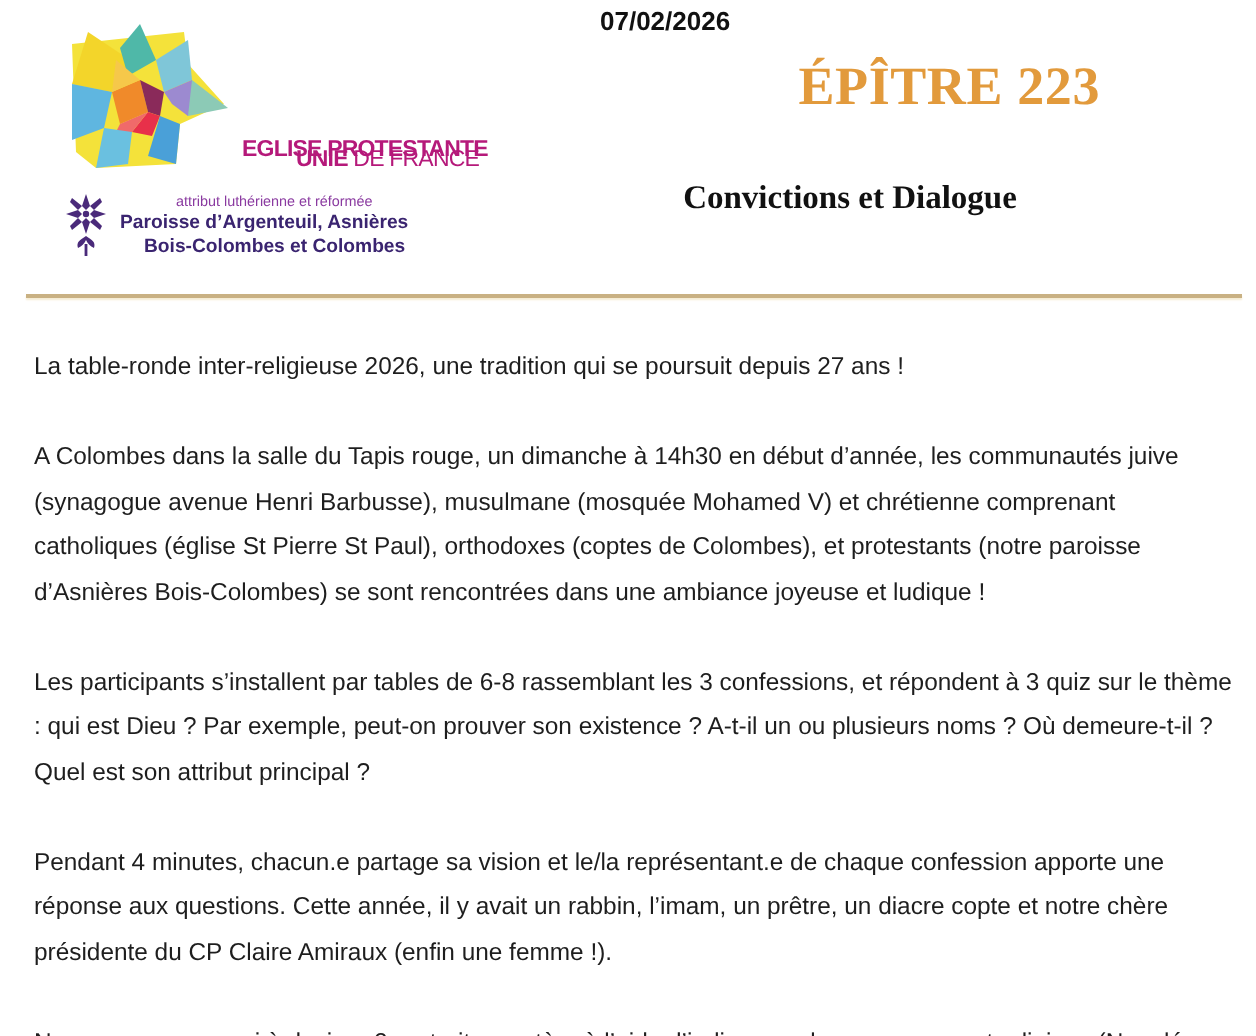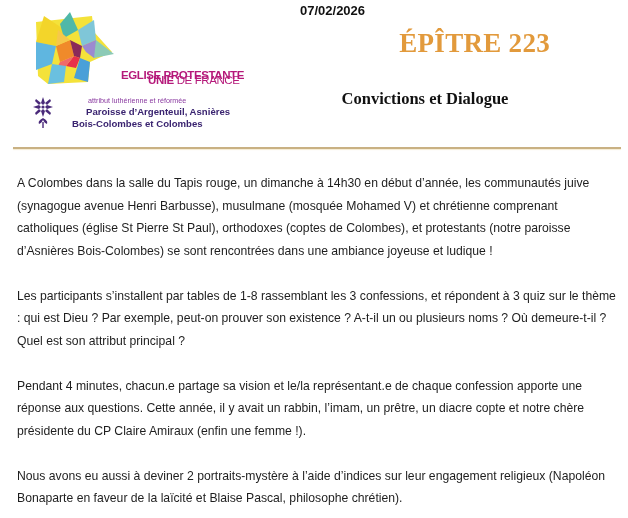--- a/index.html
+++ b/index.html
@@ -5,21 +5,21 @@
   html, body { margin:0; padding:0; background:#ffffff; }
   body { width:628px; height:518px; overflow:hidden; position:relative; font-family:"Liberation Sans", sans-serif; color:#1a1a1a; }
   .header { position:absolute; left:0; top:0; width:628px; height:148px; }
   .logo { position:absolute; left:30px; top:12px; width:180px; height:110px;text-align:right; }
   .logo-star { position:absolute; left:4px; top:0px; width:80px; height:72px; }
   .logo-line1 { position:absolute; left:91px; top:57px; font-size:11.5px; font-weight:bold; color:#b5197a; letter-spacing:-0.4px; white-space:nowrap; }
   .logo-line2 { position:absolute; left:91px; top:62px; font-size:11.5px; color:#b5197a; letter-spacing:-0.4px; white-space:nowrap;margin-left:27px; }
   .logo-line2 b { font-weight:bold; }
   .logo-line3 { position:absolute; left:58px; top:84px; font-size:7.2px; color:#8a3aa0; white-space:nowrap; }
   .logo-cross { position:absolute; left:2px; top:84px; width:22px; height:34px; }
-  .logo-parish1 { position:absolute; left:30px; top:94px; font-size:9.6px; font-weight:bold; color:#3a2470; white-space:nowrap;margin-left:26px; }
+  .logo-parish1 { position:absolute; left:30px; top:94px; font-size:9.6px; font-weight:bold; color:#3a2470; white-space:nowrap; }
   .logo-parish2 { position:absolute; left:42px; top:106px; font-size:9.6px; font-weight:bold; color:#3a2470; white-space:nowrap; }
   .date { position:absolute; left:300px; top:3px; width:250px; font-size:13px; font-weight:bold; color:#111; }
   .title { position:absolute; left:300px; top:28px; width:250px; text-align:right; font-family:"Liberation Serif", serif; font-size:27px; font-weight:bold; color:#e29a3c; letter-spacing:0.3px; }
   .subtitle { position:absolute; left:300px; top:70px; width:250px; text-align:center; font-family:"Liberation Serif", serif; font-size:16.5px; font-weight:bold; color:#111;margin-top:19px; }
   .divider { position:absolute; left:13px; top:147px; width:608px; height:2px; background:#c9b183; box-shadow:0 1px 1px #f5ebd2; }
   .content { position:absolute; left:17px; top:172px; width:605px; font-size:12.2px; line-height:22.5px; color:#1e1e1e; }
   .content p { margin:0 0 22.5px 0; }
 </style>
 </head>
 <body>
@@ -65,17 +65,18 @@
   </div>
 
   <div class="date">07/02/2026</div>
   <div class="title">ÉPÎTRE 223</div>
   <div class="subtitle">Convictions et Dialogue</div>
 </div>
 
 <div class="divider"></div>
 
 <div class="content">
+  <p>La table-ronde inter-religieuse 2026, une tradition qui se poursuit depuis 27 ans !</p>
   <p>A Colombes dans la salle du Tapis rouge, un dimanche à 14h30 en début d’année, les communautés juive (synagogue avenue Henri Barbusse), musulmane (mosquée Mohamed V) et chrétienne comprenant catholiques (église St Pierre St Paul), orthodoxes (coptes de Colombes), et protestants (notre paroisse d’Asnières Bois-Colombes) se sont rencontrées dans une ambiance joyeuse et ludique !</p>
-  <p>Les participants s’installent par tables de 1-8 rassemblant les 3 confessions, et répondent à 3 quiz sur le thème : qui est Dieu ? Par exemple, peut-on prouver son existence ? A-t-il un ou plusieurs noms ? Où demeure-t-il ? Quel est son attribut principal ?</p>
+  <p>Les participants s’installent par tables de 6-8 rassemblant les 3 confessions, et répondent à 3 quiz sur le thème : qui est Dieu ? Par exemple, peut-on prouver son existence ? A-t-il un ou plusieurs noms ? Où demeure-t-il ? Quel est son attribut principal ?</p>
   <p>Pendant 4 minutes, chacun.e partage sa vision et le/la représentant.e de chaque confession apporte une réponse aux questions. Cette année, il y avait un rabbin, l’imam, un prêtre, un diacre copte et notre chère présidente du CP Claire Amiraux (enfin une femme !).</p>
   <p>Nous avons eu aussi à deviner 2 portraits-mystère à l’aide d’indices sur leur engagement religieux (Napoléon Bonaparte en faveur de la laïcité et Blaise Pascal, philosophe chrétien).</p>
 </div>
 
 </body></html>

